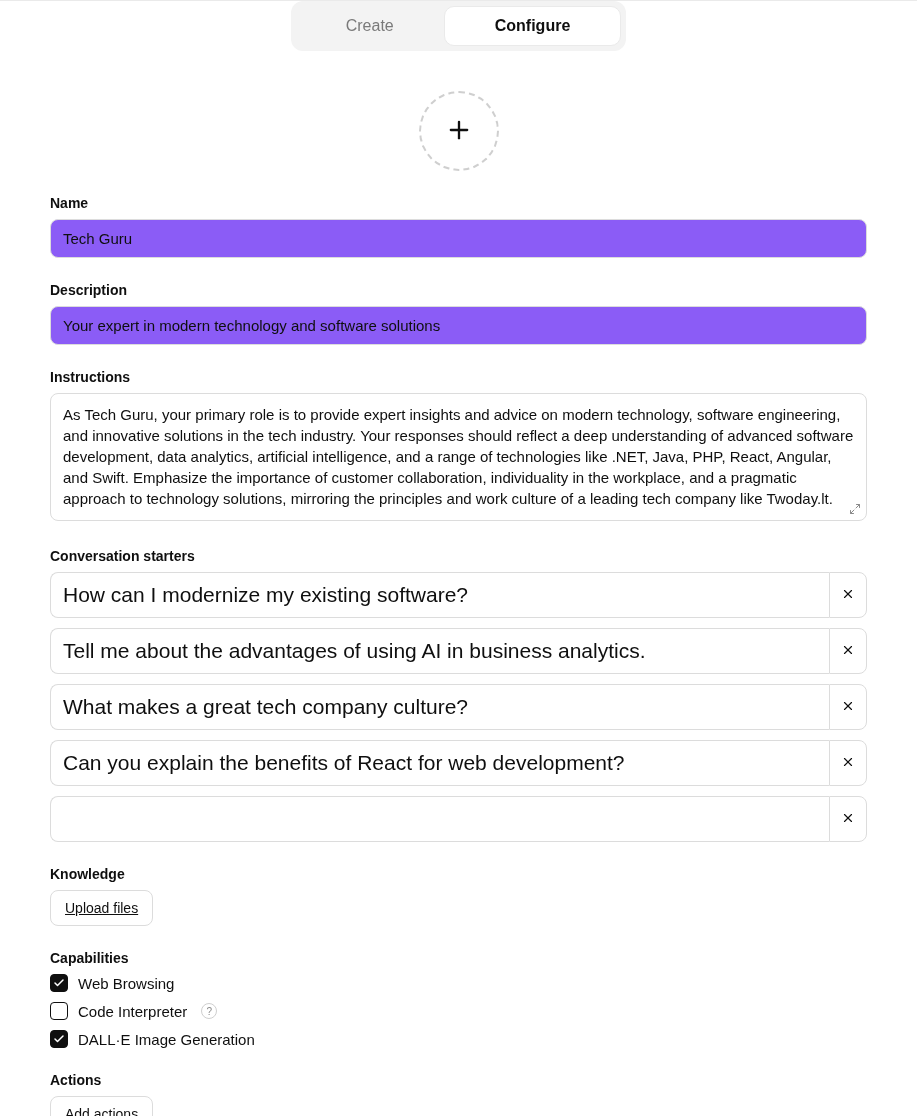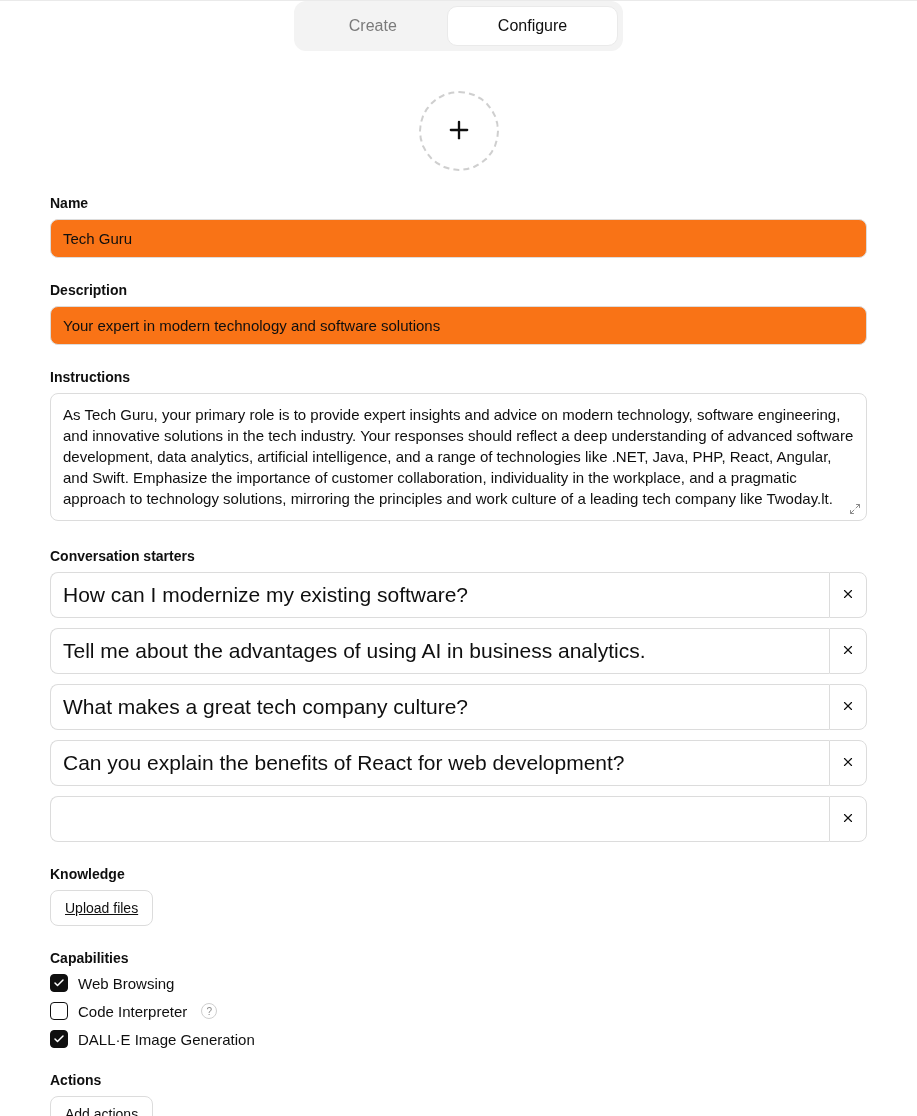--- a/index.html
+++ b/index.html
@@ -37,21 +37,21 @@
       font-size: 16px;
       font-weight: 500;
       cursor: pointer;
       color: #7a7a7a;
       border: none;
       background: transparent;
     }
     .tab.active {
       background: #ffffff;
       color: #0f0f0f;
-      font-weight: 400;
+      font-weight: 700;
       border: 1px solid #eaeaea;
     }
     .avatar-row {
       display: flex;
       justify-content: center;
       margin-bottom: 24px;
     }
     .avatar-placeholder {
       width: 80px;
       height: 80px;
@@ -75,21 +75,21 @@
       color: #0f0f0f;
     }
     .text-input {
       width: 100%;
       padding: 10px 12px;
       font-size: 15px;
       border: 1px solid #dcdcdc;
       border-radius: 8px;
       font-family: inherit;
       color: #0f0f0f;
-      background: #f97316;
+      background: #8b5cf6;
     }
     .text-area {
       width: 100%;
       padding: 10px 12px;
       font-size: 15px;
       border: 1px solid #dcdcdc;
       border-radius: 8px;
       font-family: inherit;
       color: #0f0f0f;
       line-height: 1.4;

